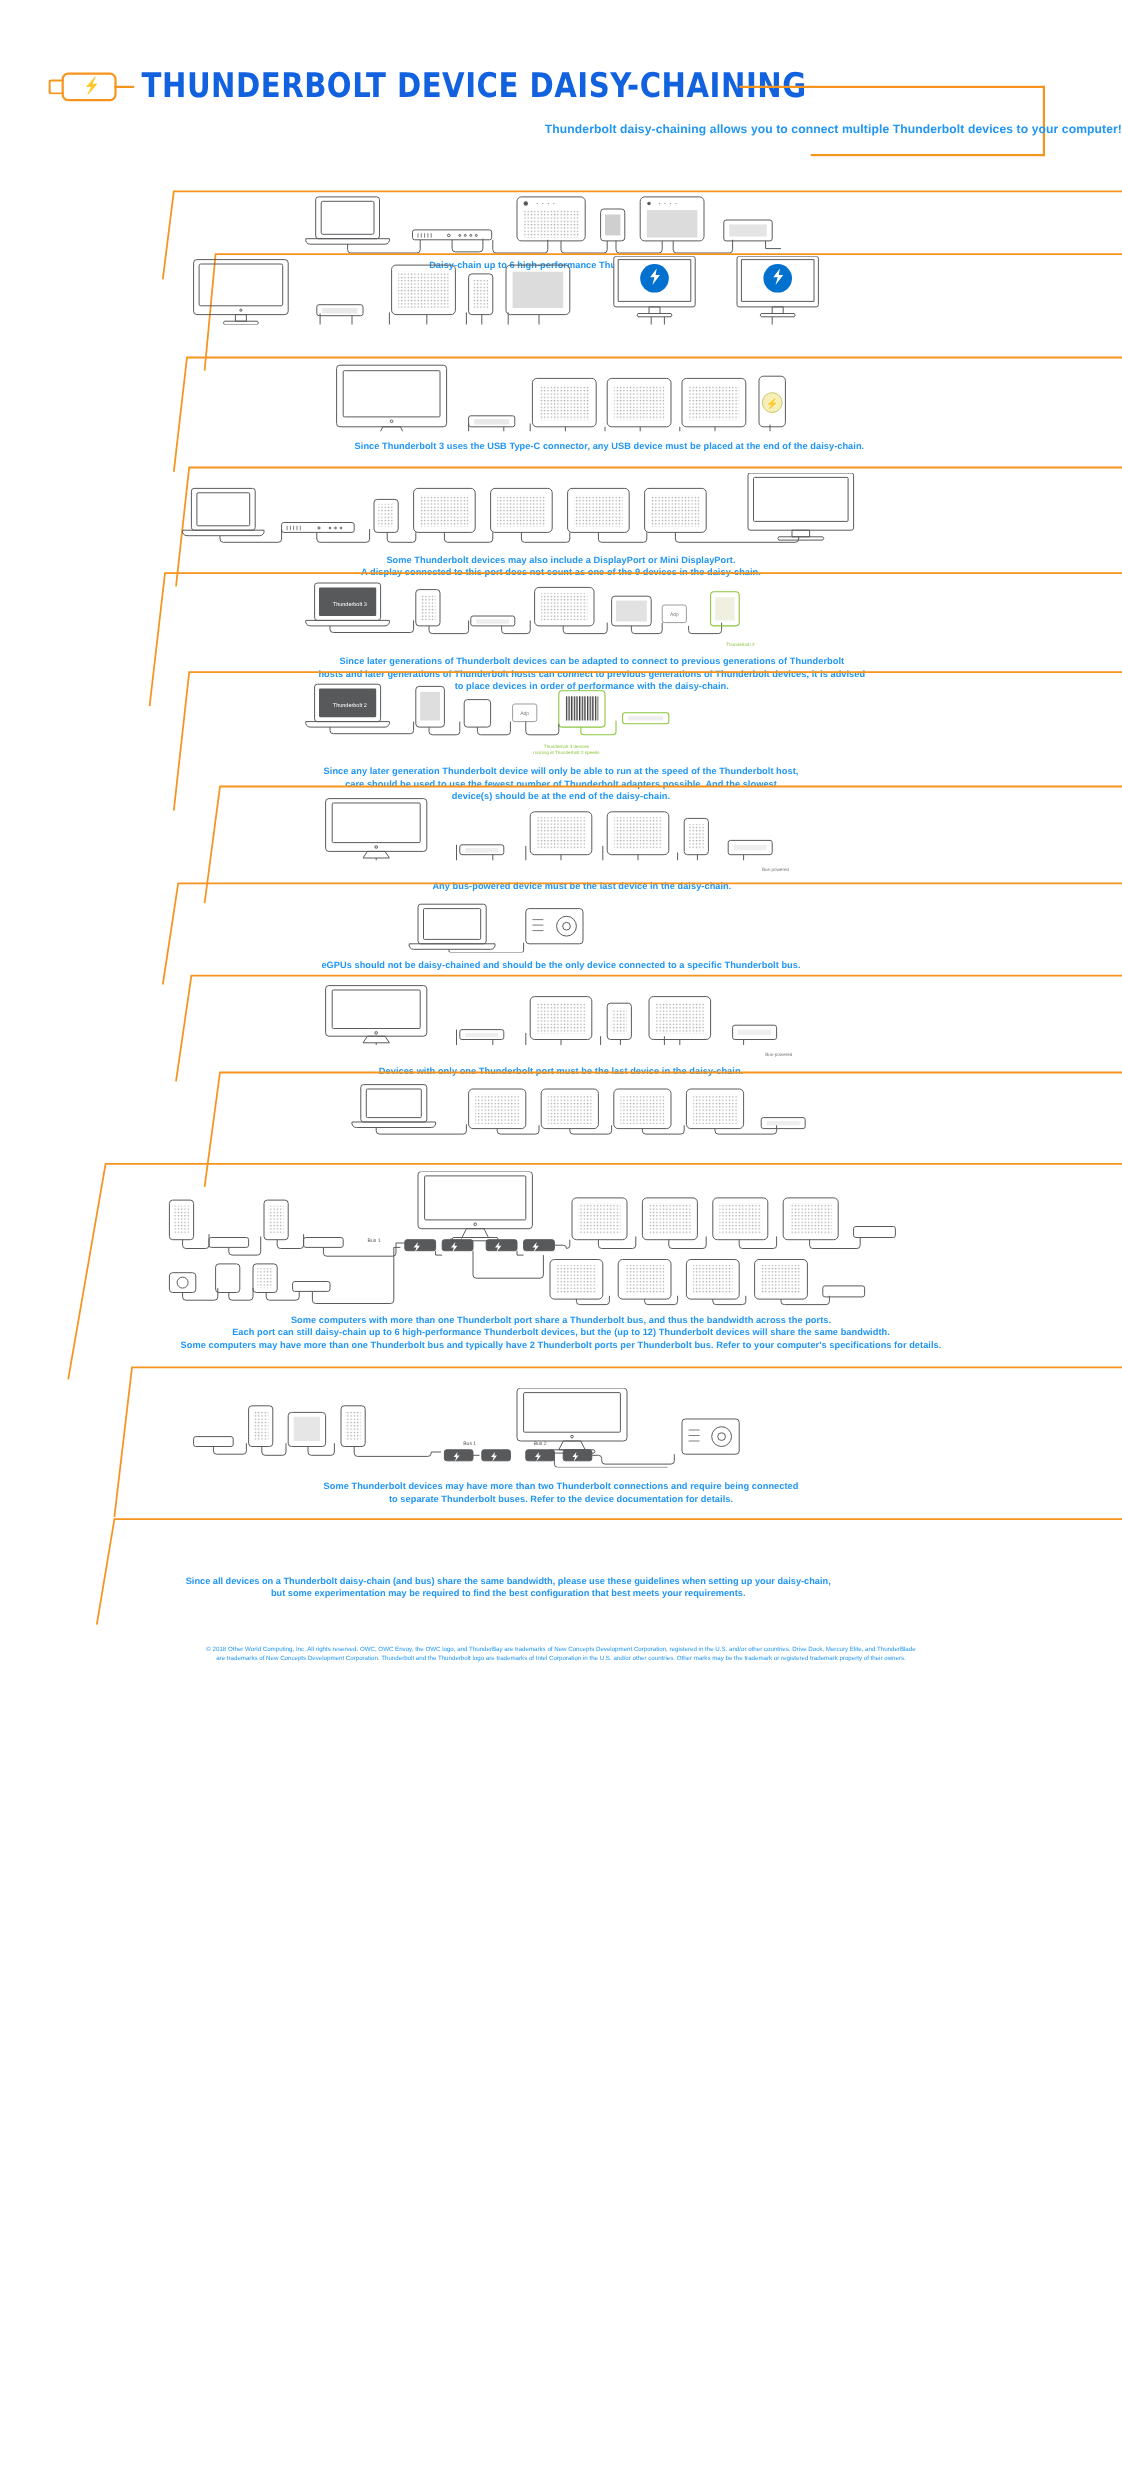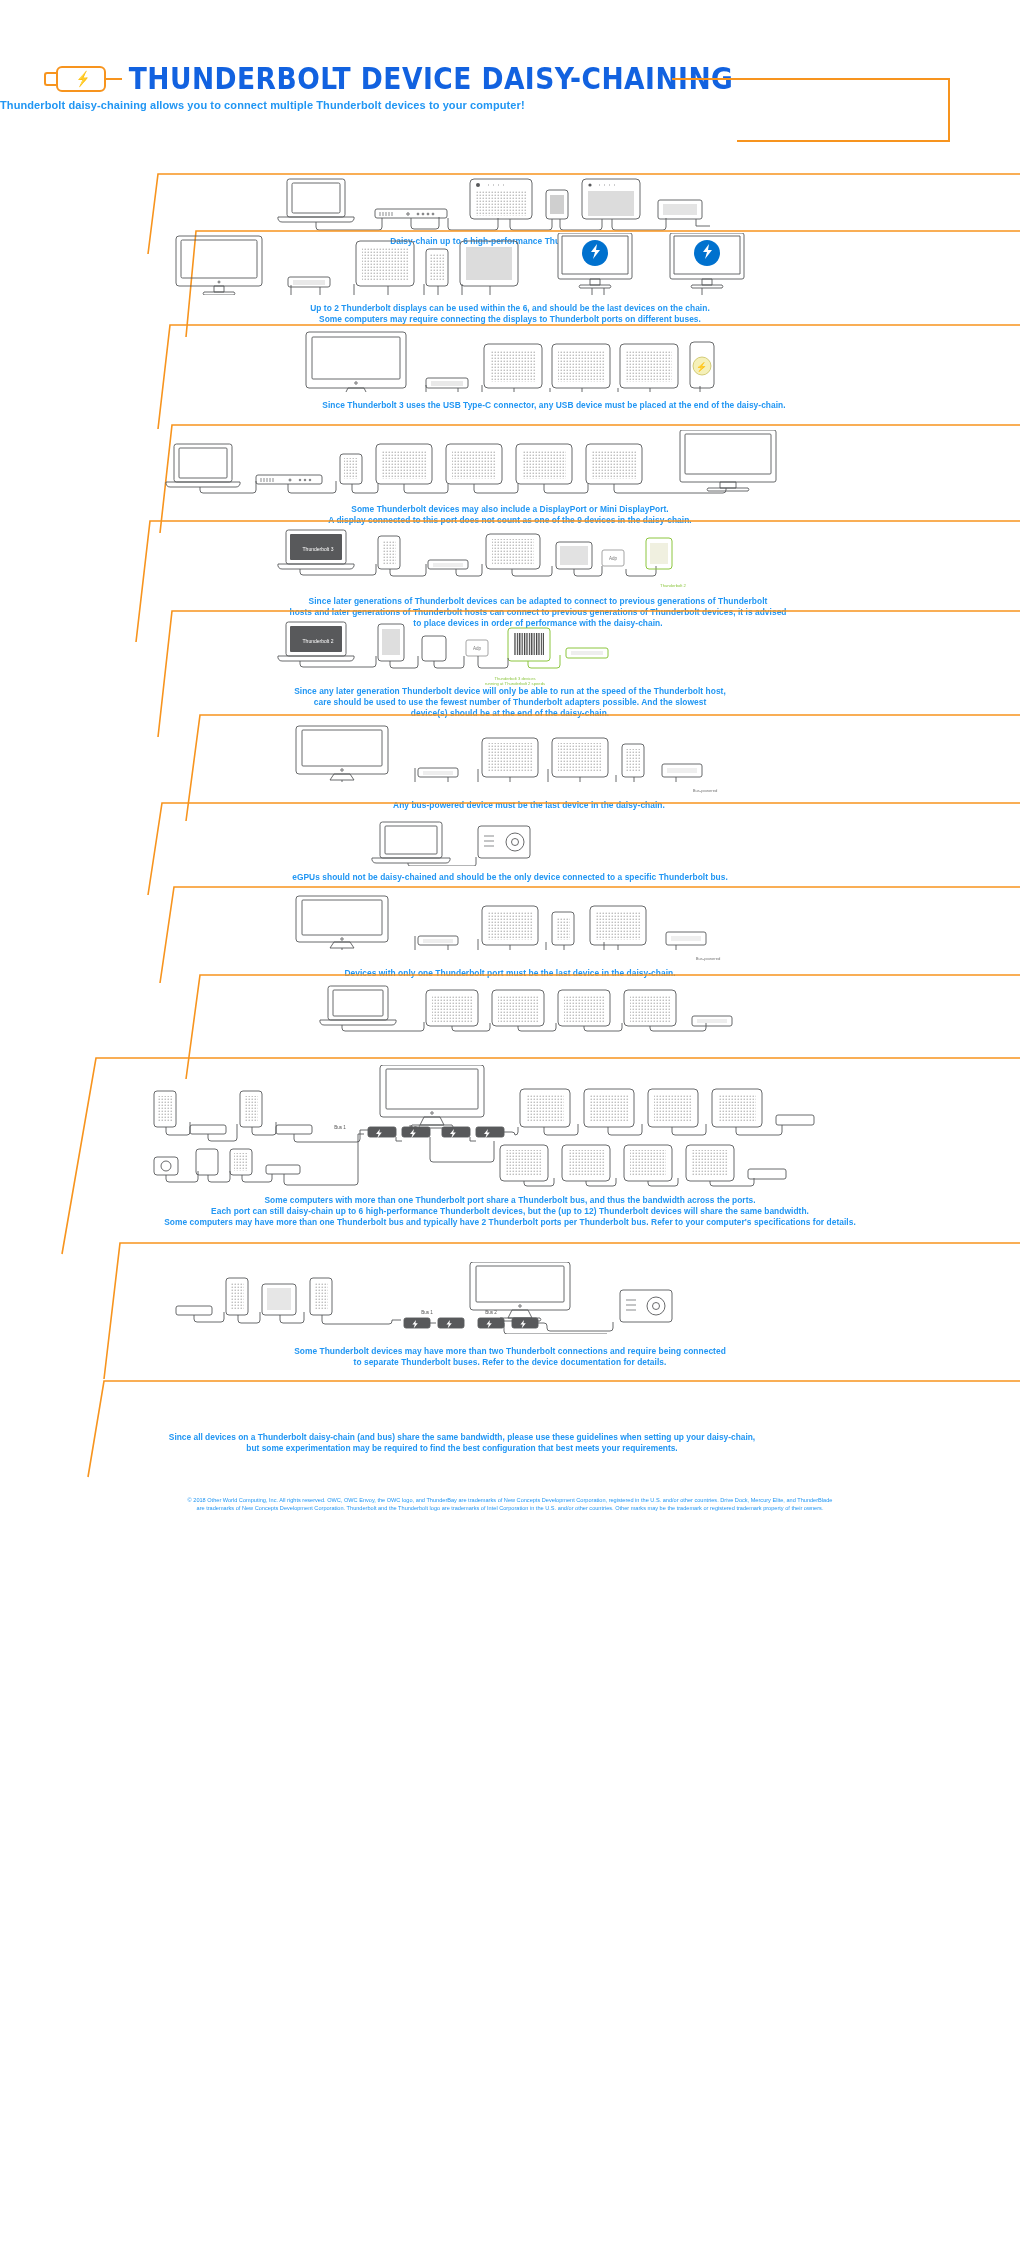--- a/index.html
+++ b/index.html
@@ -32,21 +32,21 @@
   }
   #title {
     position:absolute; left:108px; top:60px; width:680px;
     font-size:31px; font-weight:bold; letter-spacing:0.5px;
     color:#1262E0; text-align:center;
     font-family:"DejaVu Sans Condensed","Liberation Sans", sans-serif;
     transform:scaleX(0.95); transform-origin:left center;
     white-space:nowrap;
   }
   #subtitle {
-    position:absolute; left:0; top:99px; width:1020px; text-align:left;
+    position:absolute; left:0; top:112px; width:1020px; text-align:right;
     font-size:11px; font-weight:bold; color:#2196F3; letter-spacing:0.1px;
   }
   
   .hdr-bracket {
     position:absolute; left:672px; top:78px; width:278px; height:0;
     border-top:2px solid #F7941E;
   }
   .hdr-bracket-down {
     position:absolute; left:948px; top:78px; width:0; height:64px;
     border-left:2px solid #F7941E;
@@ -222,22 +222,20 @@
         <path d="M437 11 l-6 8 h4 l-2 7 l7 -9 h-4 Z"></path>
         <path d="M549 11 l-6 8 h4 l-2 7 l7 -9 h-4 Z"></path>
       </g>
       <defs>
         <pattern id="dots2" width="3" height="3" patternUnits="userSpaceOnUse">
           <circle cx="1.2" cy="1.2" r="0.7" fill="#a7a7a7"></circle>
         </pattern>
       </defs>
     </svg>
   </div>
-  <div class="caption" style="top:75px;white-space:pre-line;">Up to 2 Thunderbolt displays can be used within the 6, and should be the last devices on the chain.
-Some computers may require connecting the displays to Thunderbolt ports on different buses.</div>
 </div>
 
 <div class="section" style="top:322px;height:108px;">
   <div class="band">
     <svg width="1020" height="108" viewBox="0 0 1020 108">
       <path d="M136 107 L196 3 L1020 3" fill="none" stroke="#F7941E" stroke-width="1.6" opacity="0"></path>
       <path d="M158 107 L170 3 L1020 3" fill="none" stroke="#F7941E" stroke-width="1.6"></path>
     </svg>
   </div>
   <div class="diagram" style="top:8px;">
@@ -417,21 +415,21 @@
       <text x="118" y="25" font-size="5" text-anchor="middle" fill="#fff" font-family="Liberation Sans, sans-serif">Thunderbolt 2</text>
       <defs>
         <pattern id="stripes6" width="2.4" height="4" patternUnits="userSpaceOnUse">
           <rect x="0" y="0" width="1.2" height="4" fill="#3a3a3a"></rect>
         </pattern>
       </defs>
     </svg>
   </div>
   <div class="tiny-label" style="left:460px;top:68px;width:110px;">Thunderbolt 3 devices
 running at Thunderbolt 2 speeds</div>
-  <div class="caption" style="top:78px;white-space:pre-line;">Since any later generation Thunderbolt device will only be able to run at the speed of the Thunderbolt host,
+  <div class="caption" style="top:88px;white-space:pre-line;">Since any later generation Thunderbolt device will only be able to run at the speed of the Thunderbolt host,
 care should be used to use the fewest number of Thunderbolt adapters possible. And the slowest
 device(s) should be at the end of the daisy-chain.</div>
 </div>
 
 <div class="section" style="top:712px;height:110px;">
   <div class="band">
     <svg width="1020" height="110" viewBox="0 0 1020 110">
       <path d="M186 109 L200 3 L1020 3" fill="none" stroke="#F7941E" stroke-width="1.6"></path>
     </svg>
   </div>

